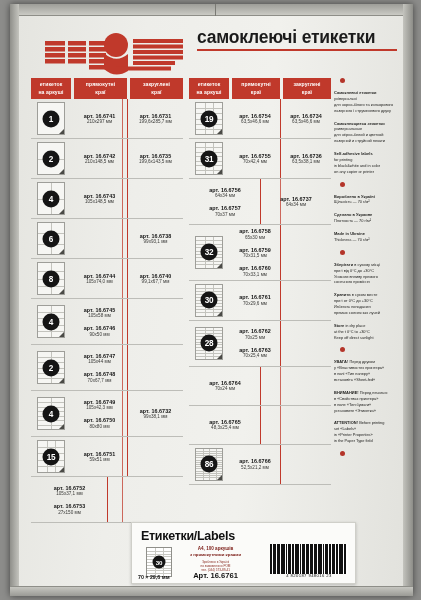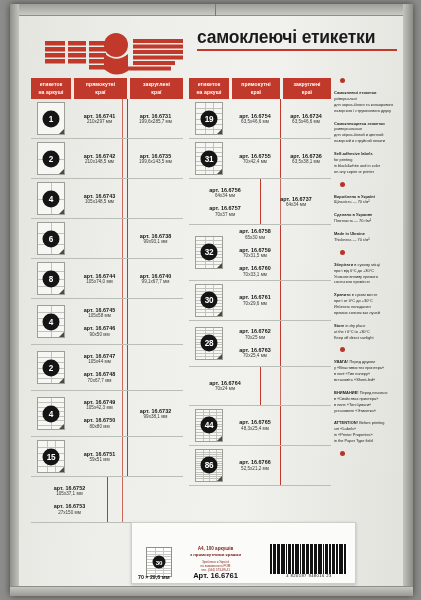--- a/index.html
+++ b/index.html
@@ -671,41 +671,20 @@
           <div class="row" style="min-height: 39px;">
             <div class="cell-art">
               <div class="art-grp">
                 <div class="art-name">арт. 16.6764</div>
                 <div class="art-size">70х24 мм</div>
               </div>
             </div>
             <div class="cell-art sep"></div>
           </div>
           <div class="row" style="min-height: 39px;">
-            <div class="cell-sheet">
-              <div class="sheet">
-                <div class="g">
-                  <i style="left: 25%; top: 0px; width: 1px; height: 100%;"></i>
-                  <i style="left: 50%; top: 0px; width: 1px; height: 100%;"></i>
-                  <i style="left: 75%; top: 0px; width: 1px; height: 100%;"></i>
-                  <i style="top: 9.09%; left: 0px; height: 1px; width: 100%;"></i>
-                  <i style="top: 18.18%; left: 0px; height: 1px; width: 100%;"></i>
-                  <i style="top: 27.27%; left: 0px; height: 1px; width: 100%;"></i>
-                  <i style="top: 36.36%; left: 0px; height: 1px; width: 100%;"></i>
-                  <i style="top: 45.45%; left: 0px; height: 1px; width: 100%;"></i>
-                  <i style="top: 54.55%; left: 0px; height: 1px; width: 100%;"></i>
-                  <i style="top: 63.64%; left: 0px; height: 1px; width: 100%;"></i>
-                  <i style="top: 72.73%; left: 0px; height: 1px; width: 100%;"></i>
-                  <i style="top: 81.82%; left: 0px; height: 1px; width: 100%;"></i>
-                  <i style="top: 90.91%; left: 0px; height: 1px; width: 100%;"></i>
-                </div>
-                <div class="corner"></div>
-                <div class="badge">44</div>
-              </div>
-            </div>
             <div class="cell-art">
               <div class="art-grp">
                 <div class="art-name">арт. 16.6765</div>
                 <div class="art-size">48,3х25,4 мм</div>
               </div>
             </div>
             <div class="cell-art sep"></div>
           </div>
           <div class="row" style="min-height: 39px;">
             <div class="cell-sheet">
@@ -781,20 +760,21 @@
         <div class="blk"><b style="display: inline;">Хранить</b><span style="display: inline;"> в сухом месте</span><span>при t от 0°C до +30°C</span><span>Избегать попадания</span><span>прямых солнечных лучей</span></div>
         <div class="blk"><b style="display: inline;">Store</b><span style="display: inline;"> in dry place</span><span>at the t 0°C to +30°C</span><span>Keep off direct sunlight</span></div>
         <div class="dot"></div>
         <div class="blk"><b style="display: inline;">УВАГА!</b><span style="display: inline;"> Перед друком</span><span>у «Властивостях принтера»</span><span>в полі «Тип паперу»</span><span>встановіть «Sheet-fed»</span></div>
         <div class="blk"><b style="display: inline;">ВНИМАНИЕ!</b><span style="display: inline;"> Перед печатью</span><span>в «Свойствах принтера»</span><span>в поле «Тип бумаги»</span><span>установите «Этикетка»</span></div>
         <div class="blk"><b style="display: inline;">ATTENTION!</b><span style="display: inline;"> Before printing</span><span>set «Labels»</span><span>in «Printer Properties»</span><span>in the Paper Type field</span></div>
         <div class="dot"></div>
       </div>
 
     <div class="card">
+      <div class="card-title">Етикетки/Labels</div>
       <div class="card-thumb">
         <div class="g" id="card-grid">
             <i style="left: 33.33%; top: 0px; width: 1px; height: 100%;"></i>
             <i style="left: 66.67%; top: 0px; width: 1px; height: 100%;"></i>
             <i style="top: 10%; left: 0px; height: 1px; width: 100%;"></i>
             <i style="top: 20%; left: 0px; height: 1px; width: 100%;"></i>
             <i style="top: 30%; left: 0px; height: 1px; width: 100%;"></i>
             <i style="top: 40%; left: 0px; height: 1px; width: 100%;"></i>
             <i style="top: 50%; left: 0px; height: 1px; width: 100%;"></i>
             <i style="top: 60%; left: 0px; height: 1px; width: 100%;"></i>

